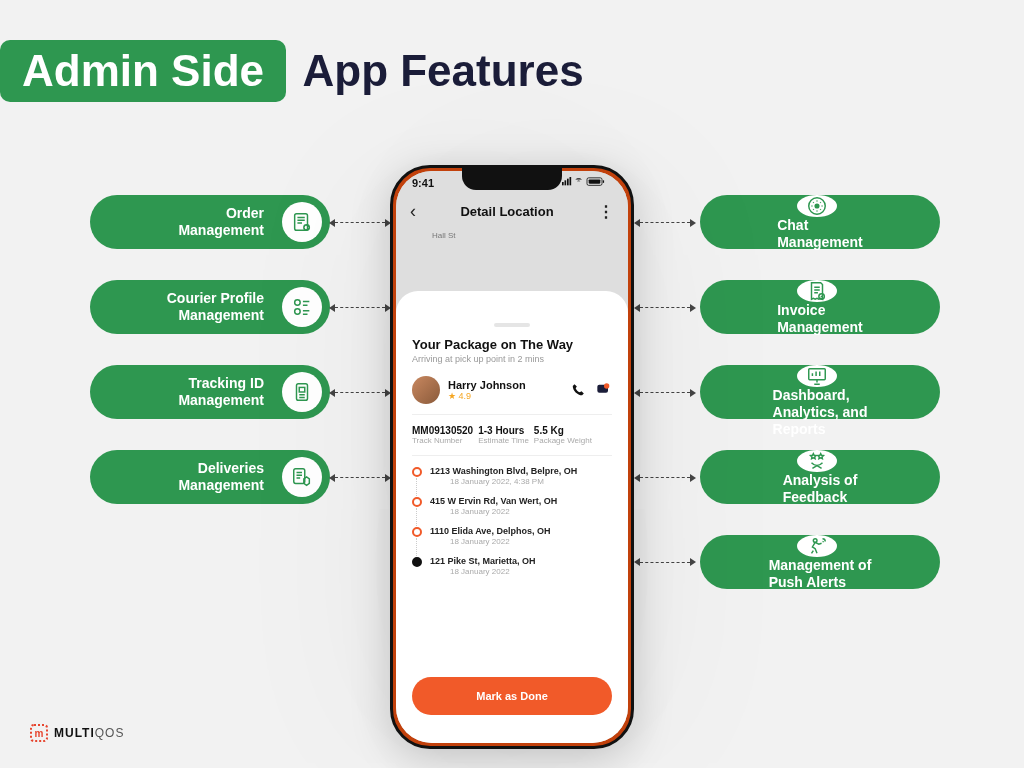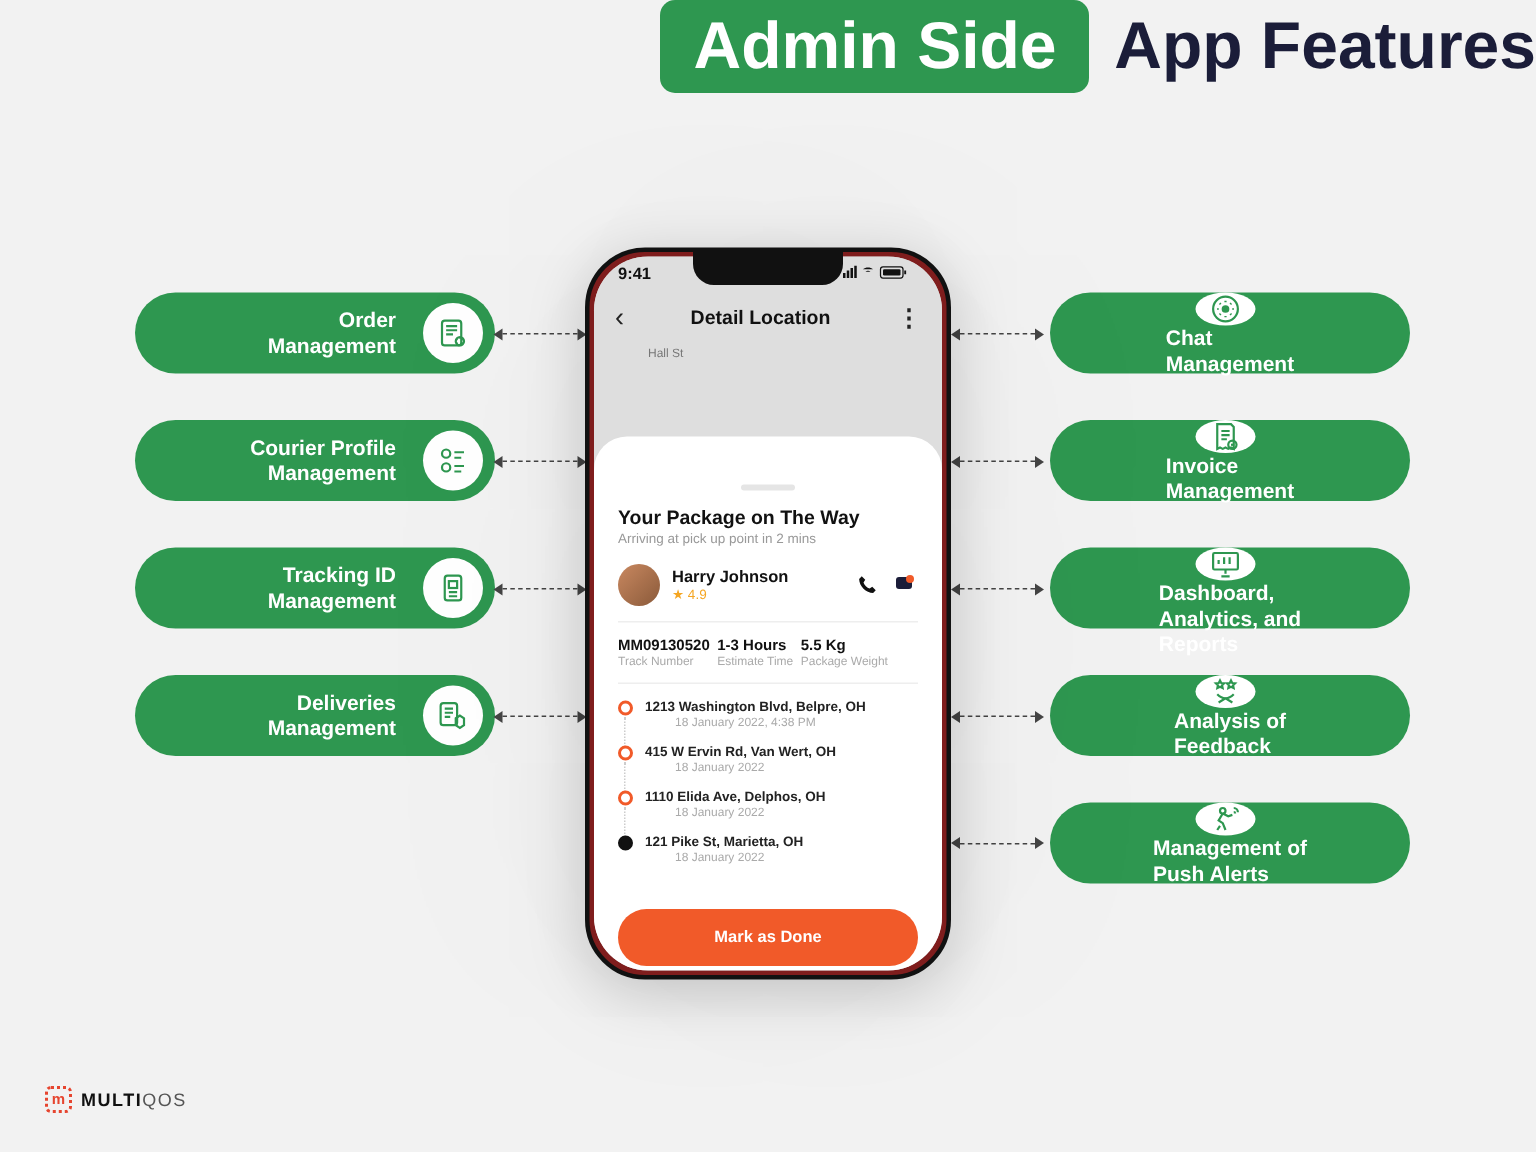--- a/index.html
+++ b/index.html
@@ -5,21 +5,21 @@
   * { margin:0; padding:0; box-sizing:border-box; }
   body {
     width:1024px; height:768px;
     background:#f2f2f2;
     font-family: -apple-system, "Segoe UI", Arial, sans-serif;
     position:relative;
     overflow:hidden;
   }
 
   
-  .title-wrap { text-align:right; }
+  .title-wrap { text-align:left; padding-top:40px; }
   .title-highlight {
     display:inline-block;
     background:#2e9750;
     color:#fff;
     font-size:44px; font-weight:800;
     padding:6px 22px;
     border-radius:10px;
   }
   .title-rest {
     display:inline-block;
@@ -76,22 +76,22 @@
   .connector.rc::before { left:-6px; border-right:6px solid #444; }
   .connector.rc::after  { right:-6px; border-left:6px solid #444; }
   .h-seg { position:absolute; border-top:1.5px dashed #444; height:0; }
   .arrowhead-r { position:absolute; width:0;height:0;border-top:4px solid transparent;border-bottom:4px solid transparent;border-left:6px solid #444;}
   .arrowhead-l { position:absolute; width:0;height:0;border-top:4px solid transparent;border-bottom:4px solid transparent;border-right:6px solid #444;}
 
   
   .phone {
     position:absolute;
     left:390px; top:165px;
-    width:244px; height:488px;
-    background:#7f1d1d;
+    width:244px; height:584px;
+    background:#c2410c;
     border-radius:40px;
     border:3px solid #111;
     box-shadow: -40px 0 160px rgba(0,0,0,0.03), 40px 0 160px rgba(0,0,0,0.03), 0 8px 40px rgba(0,0,0,.18);
   }
   .phone .notch {
     position:absolute; top:0; left:50%; transform:translateX(-50%);
     width:100px; height:22px; background:#111;
     border-radius:0 0 14px 14px;
     z-index:3;
   }
@@ -140,21 +140,21 @@
   .route { margin-top:10px; }
   .stop { display:flex; gap:8px; margin-bottom:10px; position:relative; }
   .stop .bullet { width:10px; height:10px; border-radius:50%; border:2px solid #f15a29; background:#fff; flex:none; margin-top:1px;}
   .stop:last-child .bullet { border-color:#111; background:#111; }
   .stop .line { position:absolute; left:4px; top:12px; width:0; height:22px; border-left:1.5px dotted #ccc; }
   .stop:last-child .line { display:none; }
   .stop .addr { font-size:9px; font-weight:700; color:#222; }
   .stop .time { font-size:8px; color:#aaa; margin-top:1px;margin-left:20px;}
 
   .cta {
-    position:absolute; left:16px; right:16px; bottom:3px; height:38px;
+    position:absolute; left:16px; right:16px; bottom:28px; height:38px;
     background:#f15a29; color:#fff; border:none; border-radius:22px;
     font-size:11px; font-weight:700;
   }
 
   
   .brand { position:absolute; left:30px; bottom:26px; display:flex; align-items:center; gap:6px; }
   .brand .mark { width:18px; height:18px; border-radius:4px; border:2px dotted #e6452f; display:flex; align-items:center; justify-content:center; color:#e6452f; font-size:10px; font-weight:800;}
   .brand .txt { font-size:12px; letter-spacing:1px; color:#555; }
   .brand .txt b { color:#111; }
 </style>

